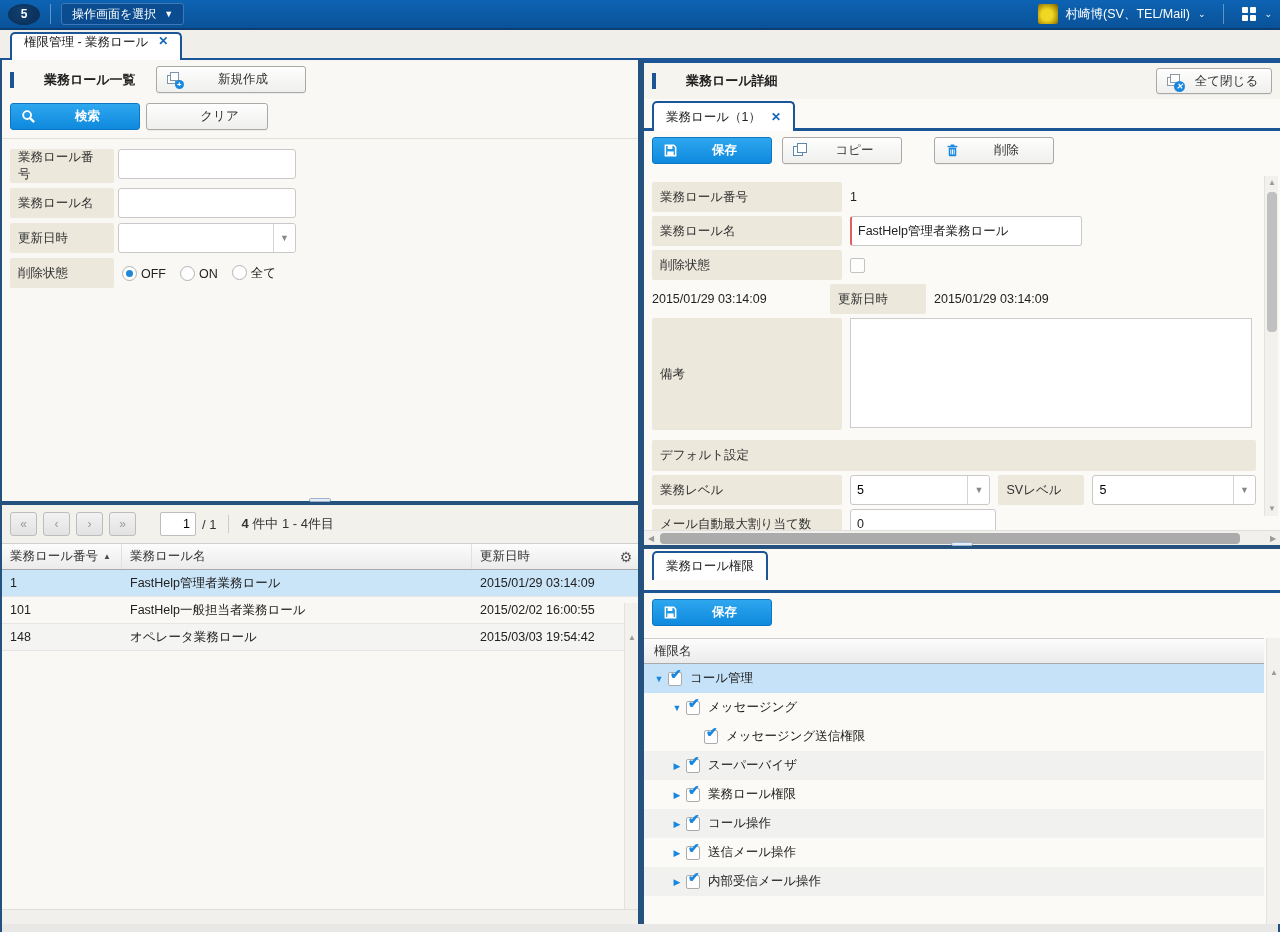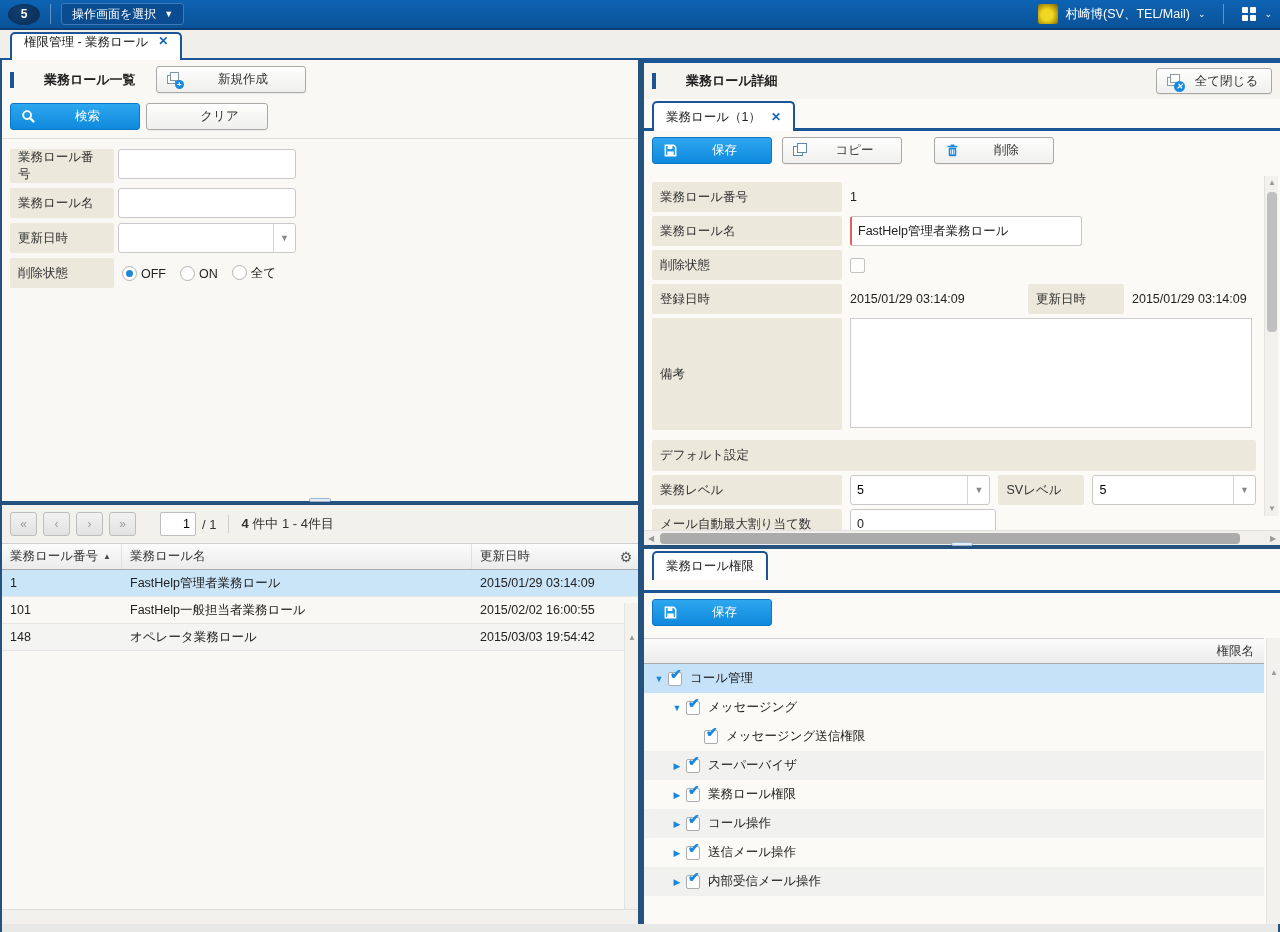--- a/index.html
+++ b/index.html
@@ -39,21 +39,21 @@
   .bottom-strip{ position:absolute; left:0; bottom:0; width:1276px; height:8px; background:#e8e8e6; }
 
   .sec-header { display:flex; align-items:center; padding:6px 8px; gap:8px; }
   .accent { width:4px; height:16px; background:#1b5596; }
   .sec-title { font-size:13px; font-weight:bold; color:#222;margin-left:22px; }
 
   .btn { display:inline-flex; align-items:center; justify-content:flex-start; gap:10px;
     height:27px; border-radius:3px; font-size:12.5px; cursor:default; padding:0 10px; }
   .btn-grey { background:linear-gradient(#fefefe,#efefed); border:1px solid #a9a9a9; color:#333;
     box-shadow:0 1px 0 rgba(0,0,0,.05); }
-  .btn-blue { background:linear-gradient(#2ea7ef,#0e89dd); border:1px solid #0c76c2; color:#fff; font-weight:normal; }
+  .btn-blue { background:linear-gradient(#2ea7ef,#0e89dd); border:1px solid #0c76c2; color:#fff; font-weight:bold; }
   .btn .lbl { flex:1; text-align:center; }
 
   
   .i14 { width:15px; height:15px; position:relative; flex:0 0 auto; }
   .new-icon .b1 { position:absolute; left:0; top:3px; width:9px; height:9px; border:1.5px solid #7e96ab; background:#fff; }
   .new-icon .b2 { position:absolute; left:3px; top:0; width:9px; height:9px; border:1.5px solid #7e96ab; background:#fff; }
   .new-icon .plus { position:absolute; right:-2px; bottom:-2px; width:9px; height:9px; background:#1787e0;
     border-radius:50%; color:#fff; font-size:8px; line-height:9px; text-align:center; font-weight:bold; }
   .closeall-icon .b1 { position:absolute; left:0; top:3px; width:10px; height:9px; border:1.5px solid #8d99a5; background:#fff; }
   .closeall-icon .b2 { position:absolute; left:3px; top:0; width:10px; height:9px; border:1.5px solid #8d99a5; background:#fff; }
@@ -363,21 +363,20 @@
         </div>
         <div class="drow">
           <div class="dlabel">業務ロール名</div>
           <input class="dinput req" style="width: 232px;" value="FastHelp管理者業務ロール">
         </div>
         <div class="drow">
           <div class="dlabel">削除状態</div>
           <span class="cb"></span>
         </div>
         <div class="drow">
-          <div class="dlabel">登録日時</div>
           <div class="dvalue" style="width:170px;">2015/01/29 03:14:09</div>
           <div class="dlabel" style="width:96px;">更新日時</div>
           <div class="dvalue">2015/01/29 03:14:09</div>
         </div>
         <div class="drow">
           <div class="dlabel" style="min-height:112px; align-items:center;">備考</div>
           <textarea class="remarks-box" style=""></textarea>
         </div>
         <div class="sec-bar">デフォルト設定</div>
         <div class="drow">
@@ -428,21 +427,21 @@
         <svg class="i14" viewBox="0 0 16 16">
           <path d="M2.5 2.5h9l2 2v9h-11z" fill="none" stroke="#fff" stroke-width="1.6"></path>
           <rect x="5" y="2.8" width="5" height="3.6" fill="#fff"></rect>
           <rect x="4.6" y="9" width="6.8" height="4" fill="#fff"></rect>
         </svg>
         <span class="lbl">保存</span>
       </button>
     </div>
 
     <div style="position:relative; margin-top:4px;">
-      <div class="perm-head" style="margin-right:16px;justify-content:flex-end;">
+      <div class="perm-head" style="margin-right:16px;">
         <span>権限名</span>
       </div>
       <div class="tree" style="margin-right:16px;">
         <div class="tnode sel ind1">
           <span class="tw">▼</span>
           <span class="tcb"></span>
           <span>コール管理</span>
         </div>
         <div class="tnode ind2">
           <span class="tw">▼</span>

